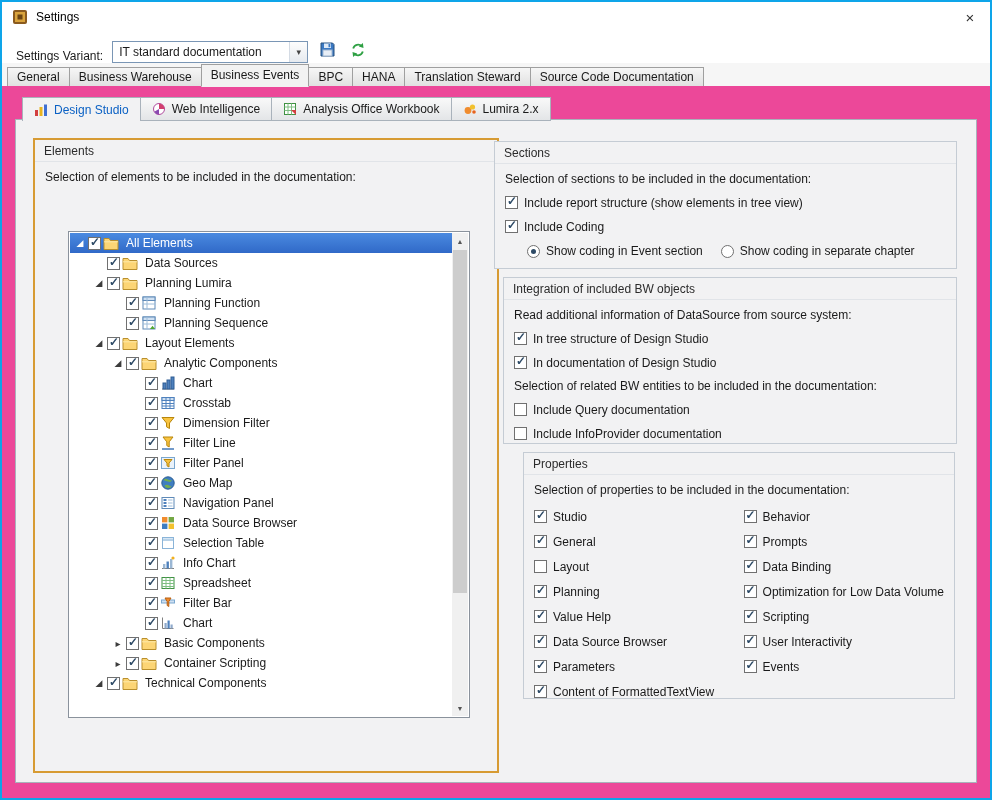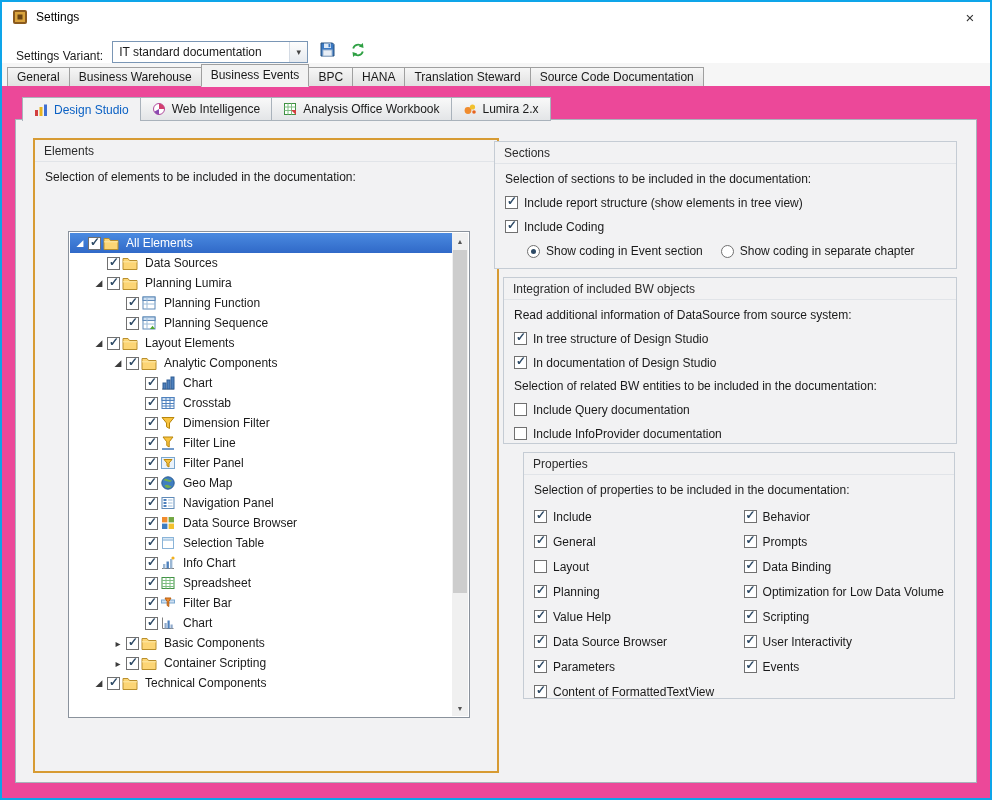--- a/index.html
+++ b/index.html
@@ -519,21 +519,21 @@
         </div>
       </div>
 
       <div class="panel properties">
         <div class="panel-header">Properties</div>
         <div class="panel-desc" style="padding-bottom:10px;">Selection of properties to be included in the documentation:</div>
         <div class="props-grid">
           <div class="props-col left">
               <div class="check-row">
                 <span class="cb checked"></span>
-                <span class="check-label">Include</span>
+                <span class="check-label">Studio</span>
               </div>
               <div class="check-row">
                 <span class="cb checked"></span>
                 <span class="check-label">General</span>
               </div>
               <div class="check-row">
                 <span class="cb"></span>
                 <span class="check-label">Layout</span>
               </div>
               <div class="check-row">

